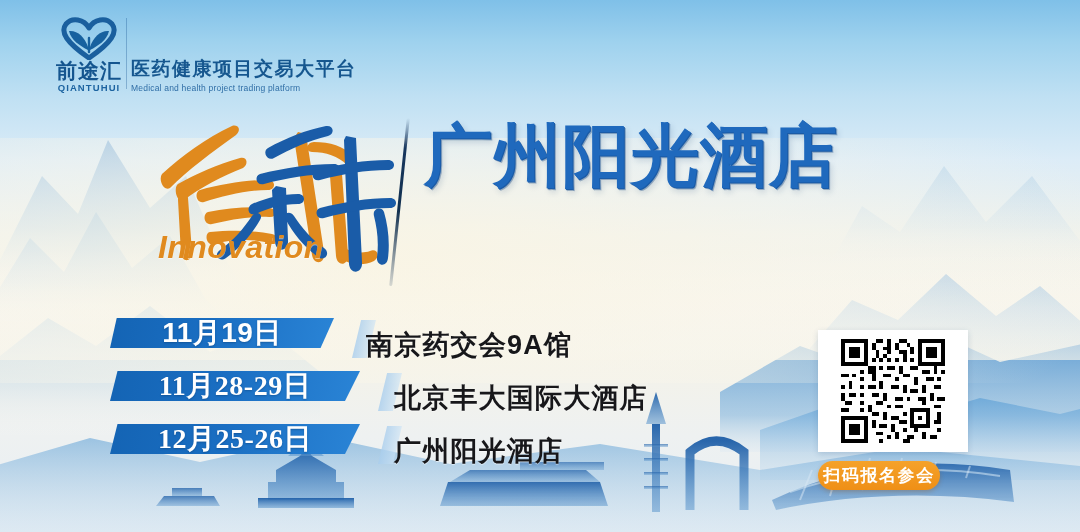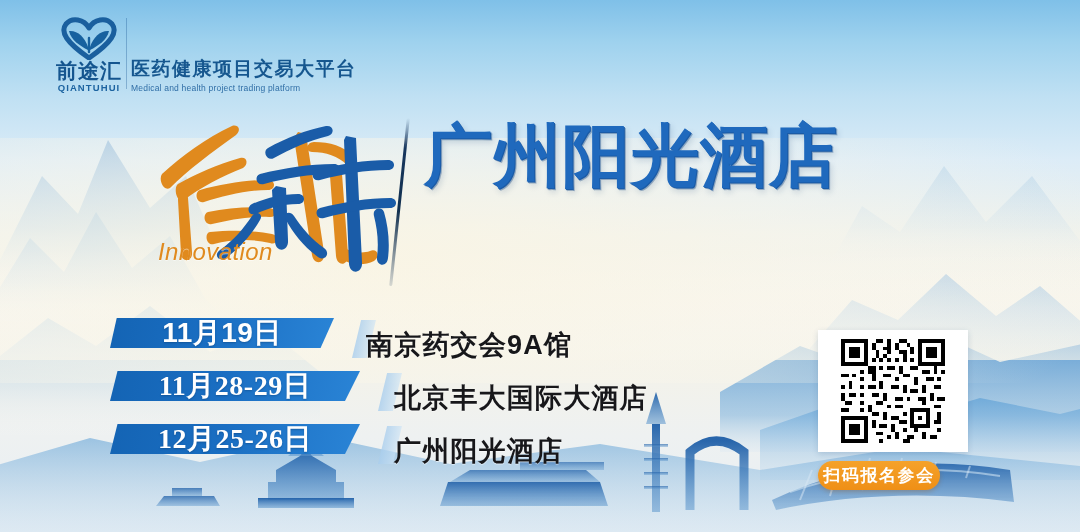--- a/index.html
+++ b/index.html
@@ -73,21 +73,21 @@
   }
 
   
   .calli {
     position:absolute; left:148px; top:112px;
     width:250px; height:172px;
   }
   .calli svg { width:100%; height:100%; overflow:visible; }
   .calli-en {
     position:absolute; left:10px; bottom:18px;
-    font-size:24px; font-weight:400; font-style:italic;
+    font-size:32px; font-weight:700; font-style:italic;
     color:#e08a1e; letter-spacing:.4px;
     text-shadow:0 1px 0 rgba(255,255,255,.5);
   }
 
   
   .divider {
     position:absolute; left:398px; top:118px;
     width:3px; height:168px;
     background:linear-gradient(180deg,
       rgba(16,48,86,0) 0%, #16365e 18%, #12304f 55%, rgba(16,48,86,.15) 100%);

